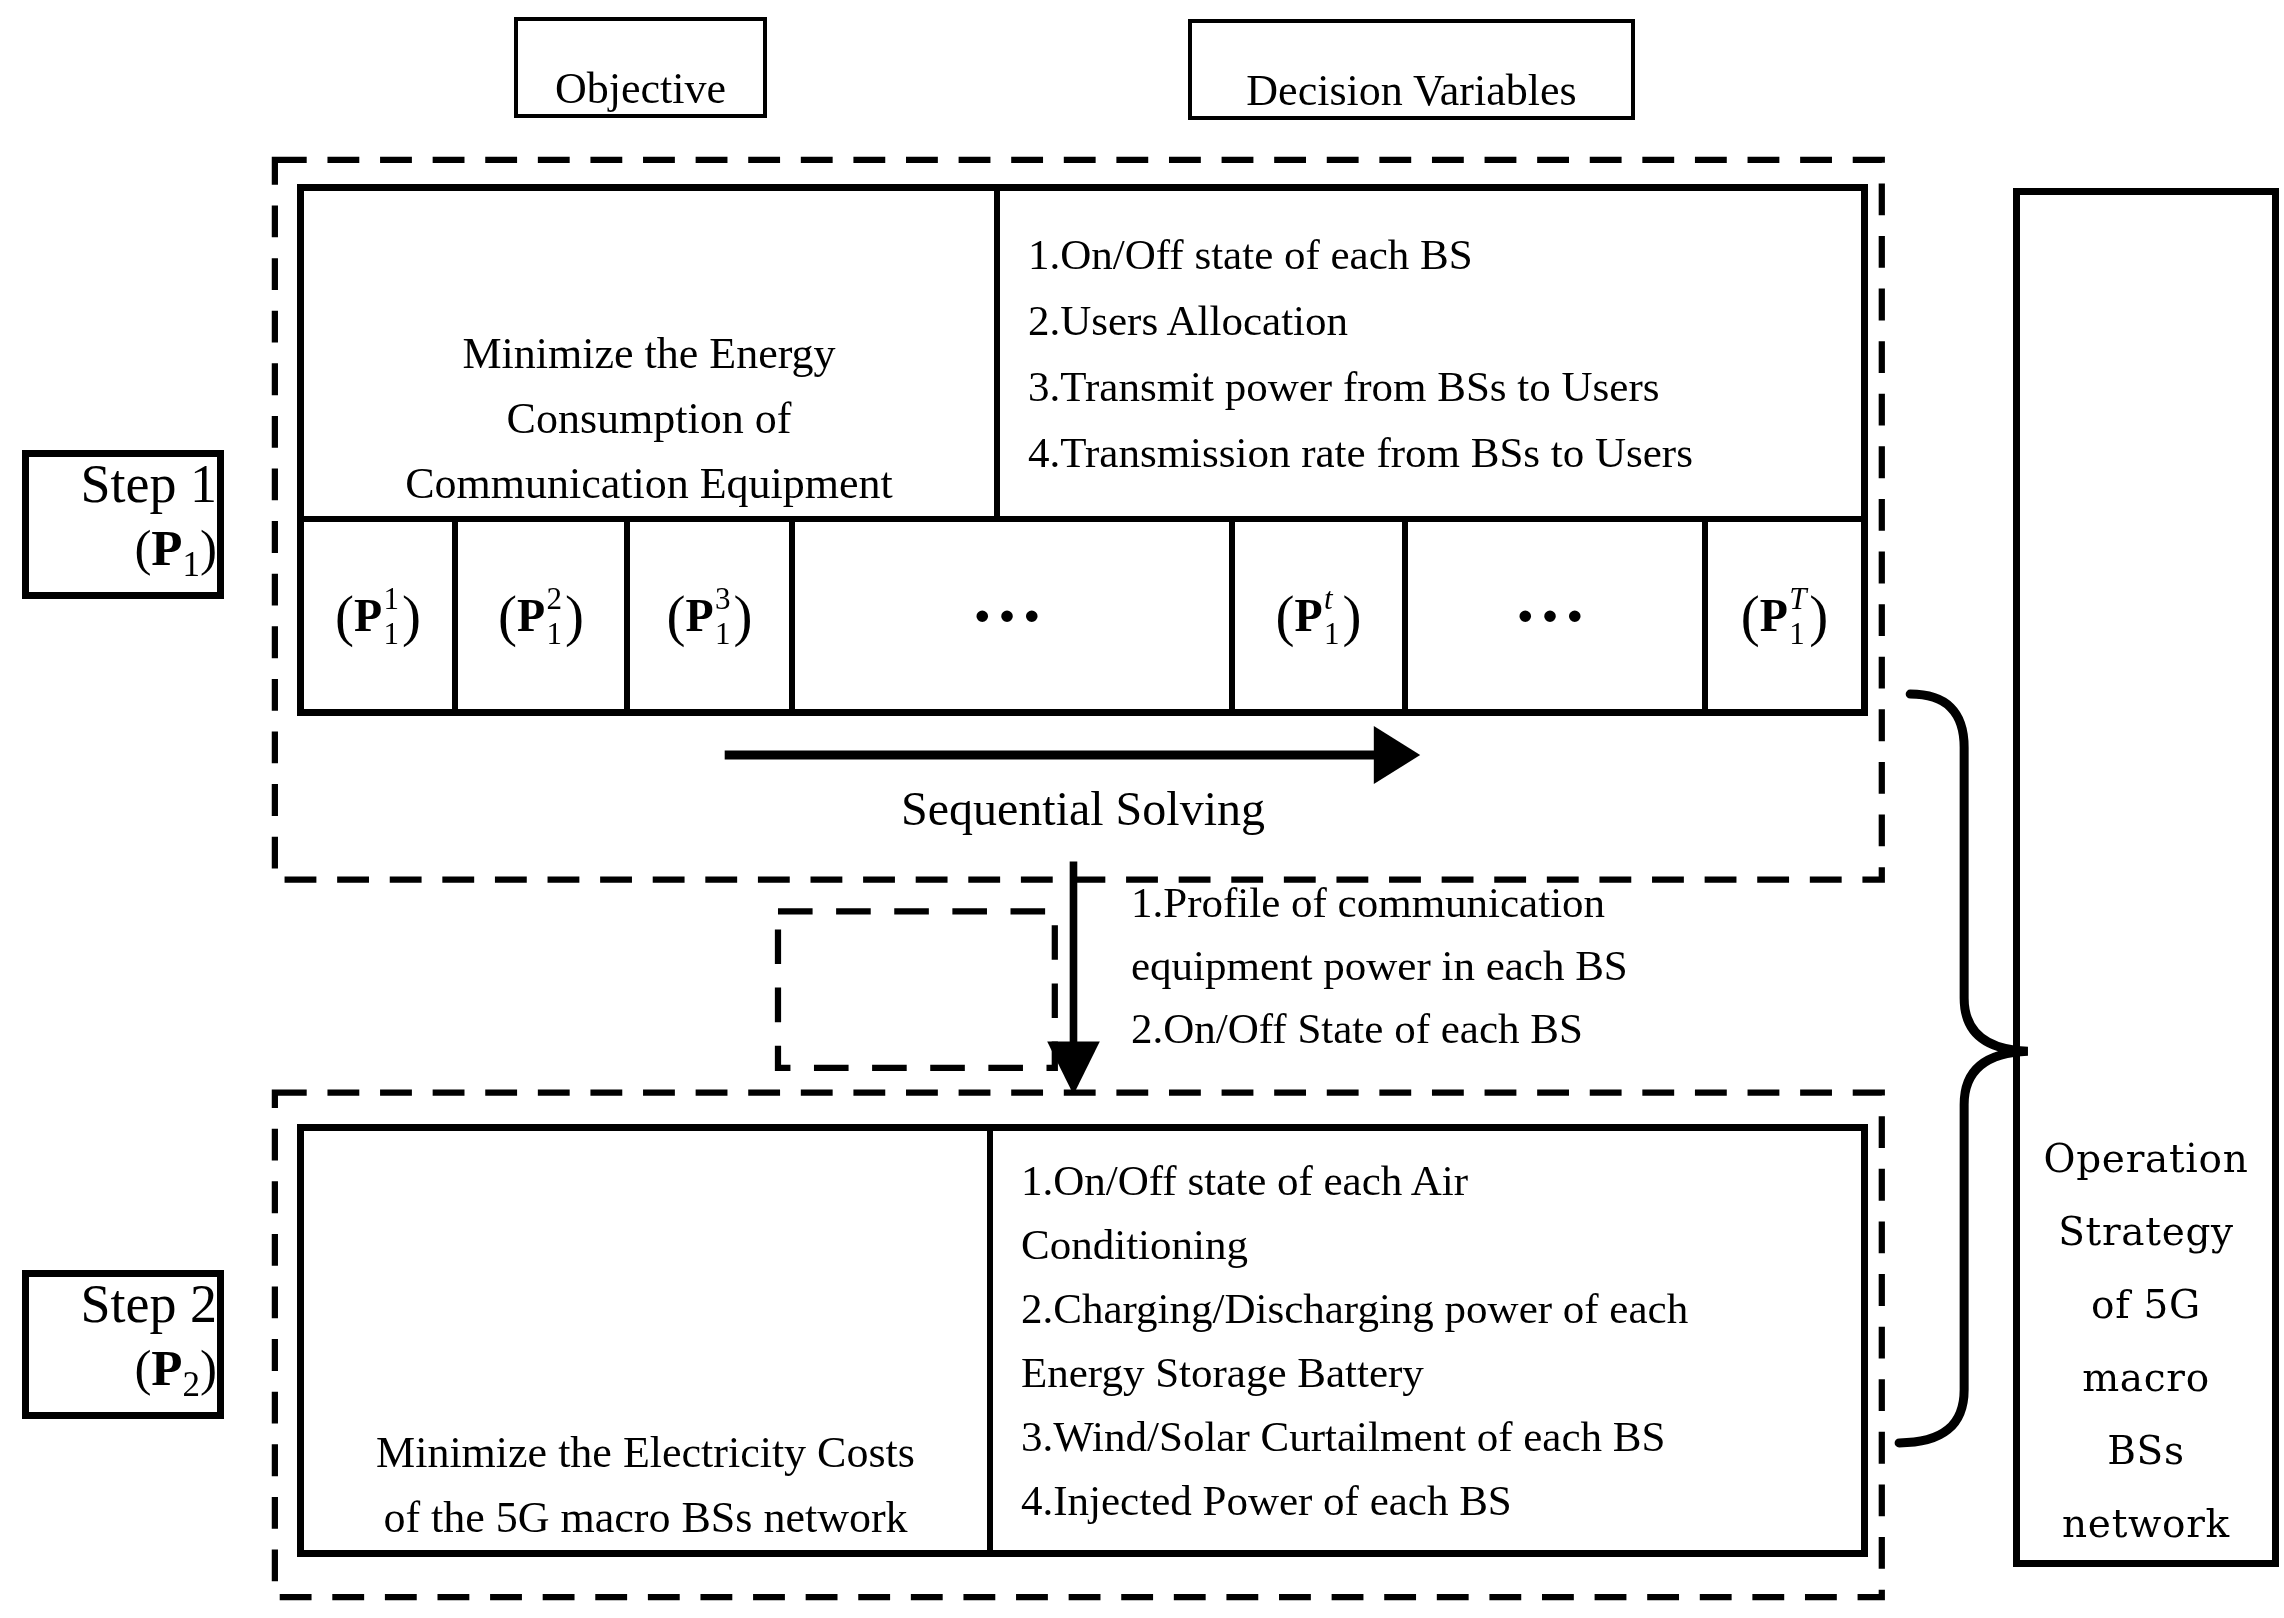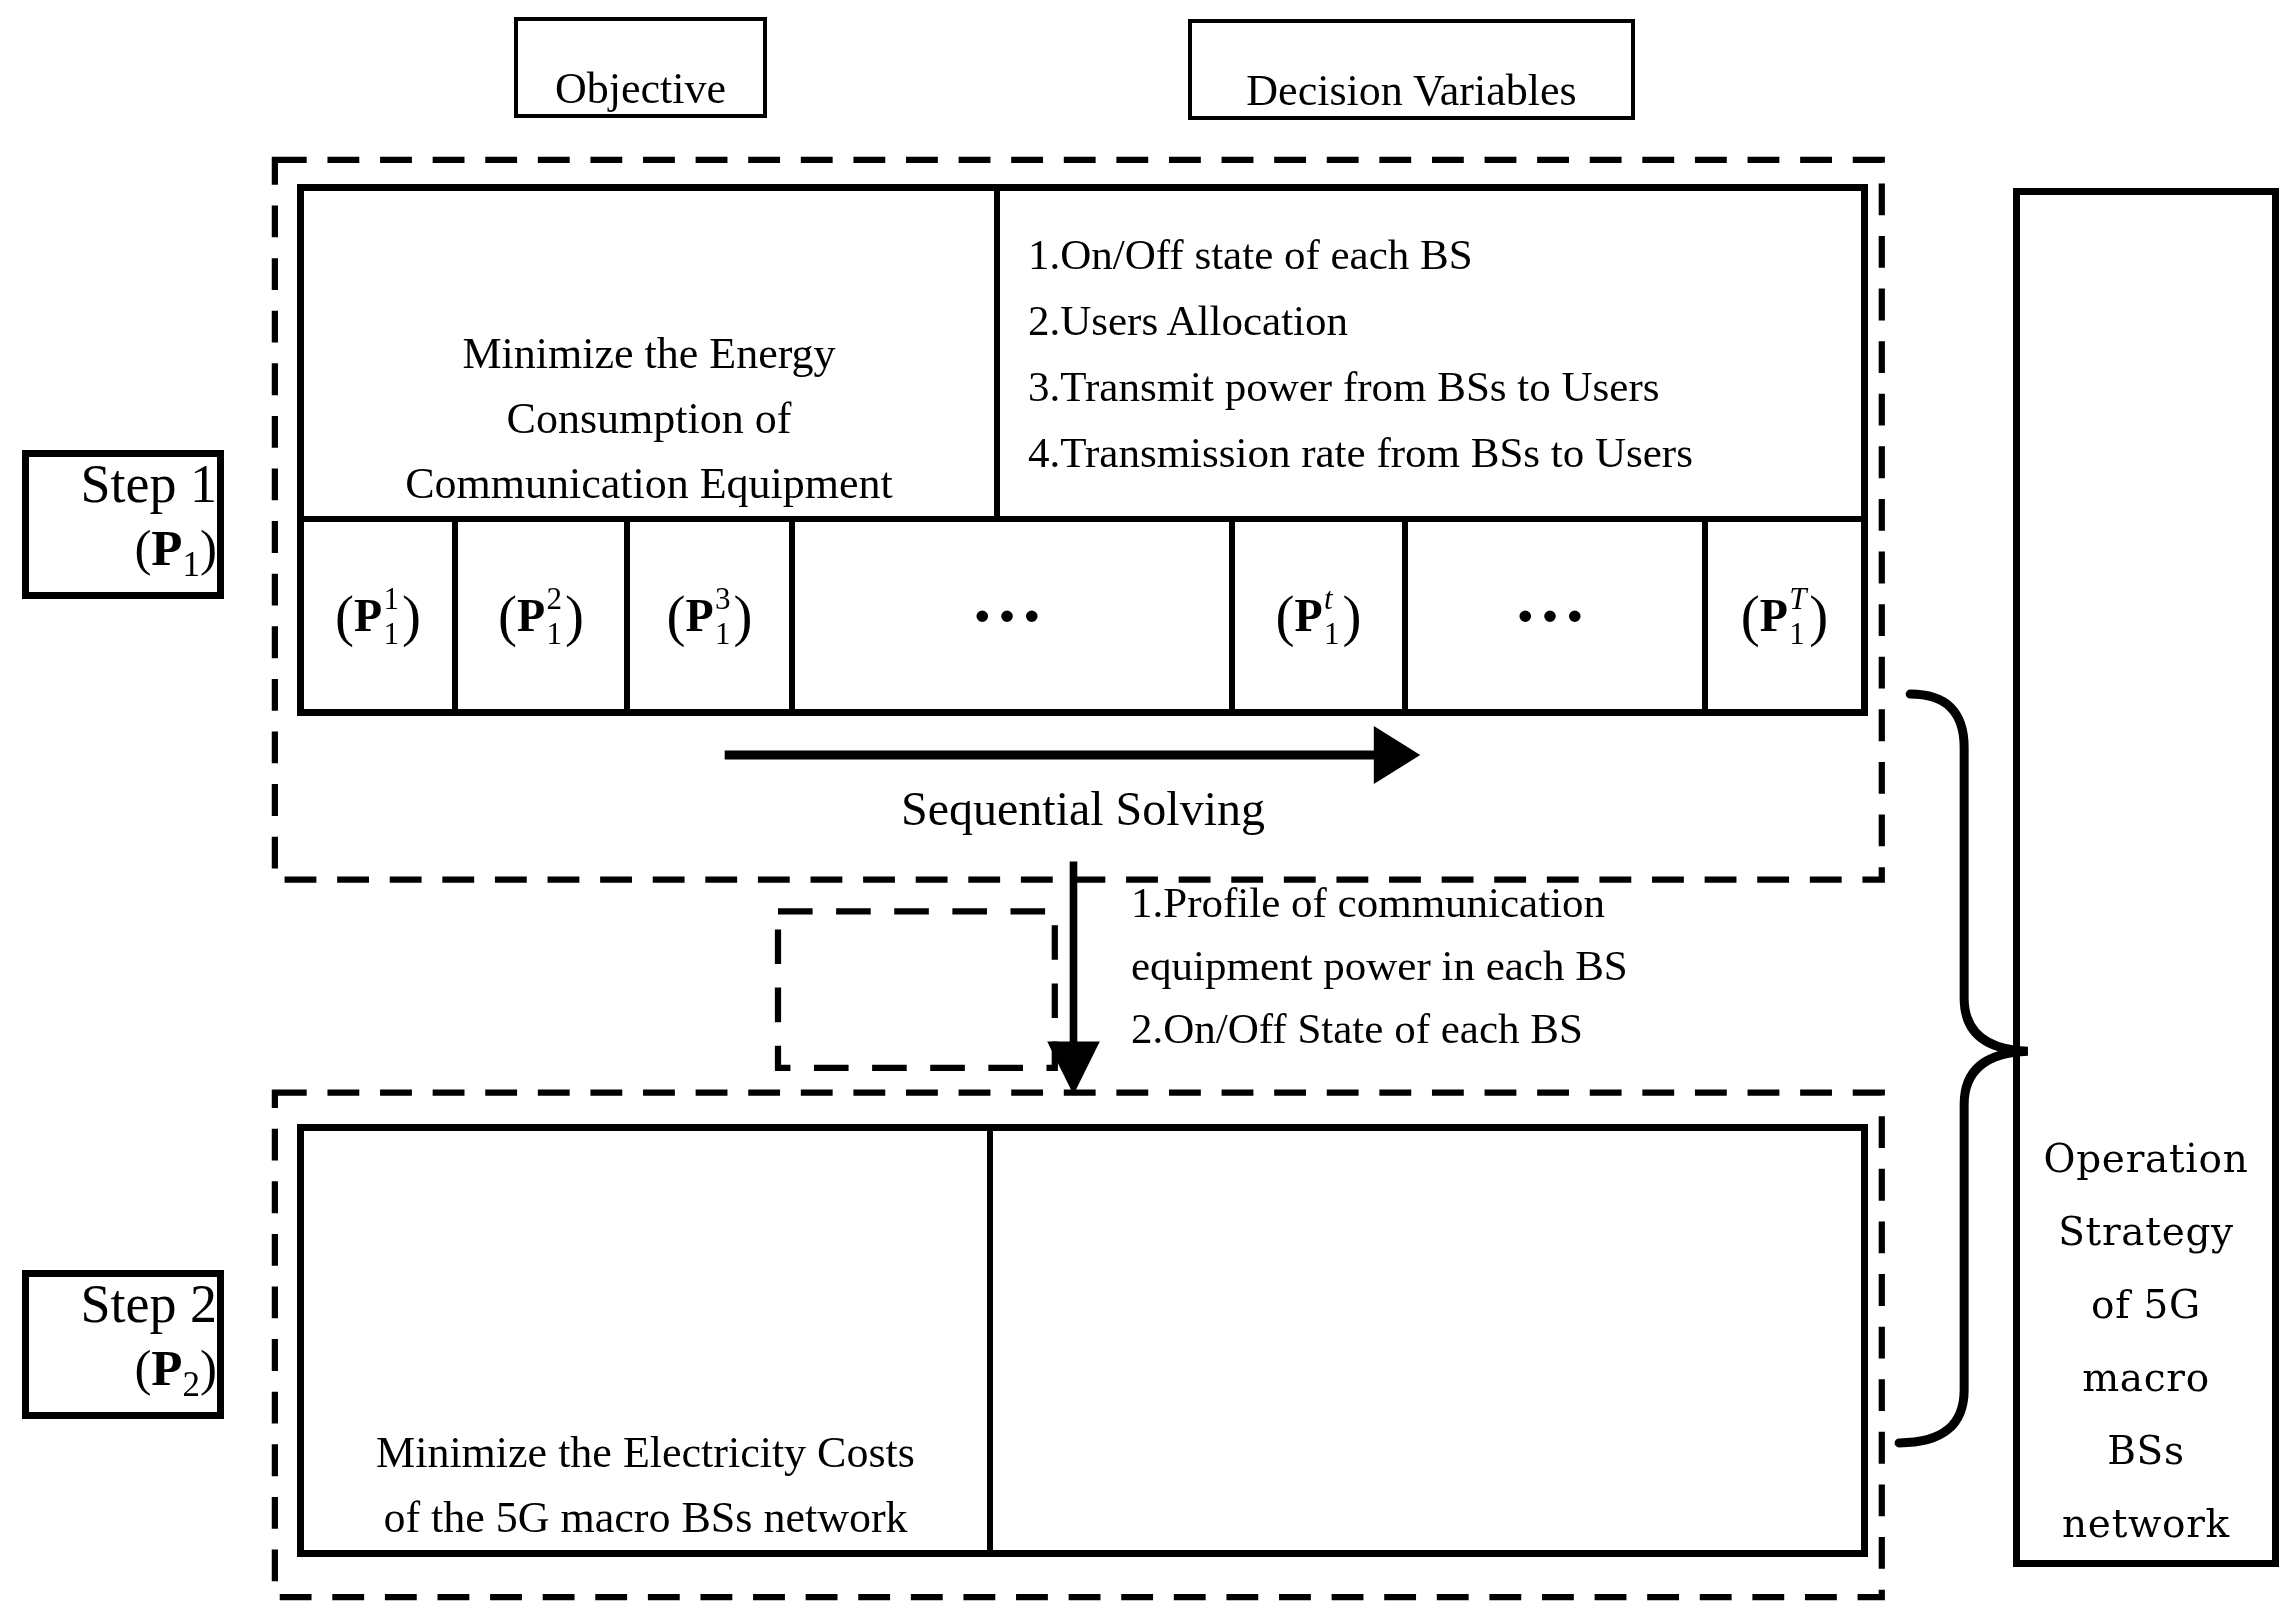--- a/index.html
+++ b/index.html
@@ -170,20 +170,28 @@
 2.On/Off State of each BS</div>
 
   <div class="abs center step-label step2-label">
     <div>Step 2</div>
     <div class="pline"><span>(</span><b>P</b><sub>2</sub><span>)</span></div>
   </div>
 
   <div class="abs step2-grid">
     <div class="cell-obj2 center pre">Minimize the Electricity Costs
 of the 5G macro BSs network</div>
+    <div class="cell-dec2">
+      <div class="items pre">1.On/Off state of each Air
+Conditioning
+2.Charging/Discharging power of each
+Energy Storage Battery
+3.Wind/Solar Curtailment of each BS
+4.Injected Power of each BS</div>
+    </div>
   </div>
 
   <div class="abs center op-box pre">Operation
 Strategy
 of 5G
 macro
 BSs
 network</div>
 
 </div>

